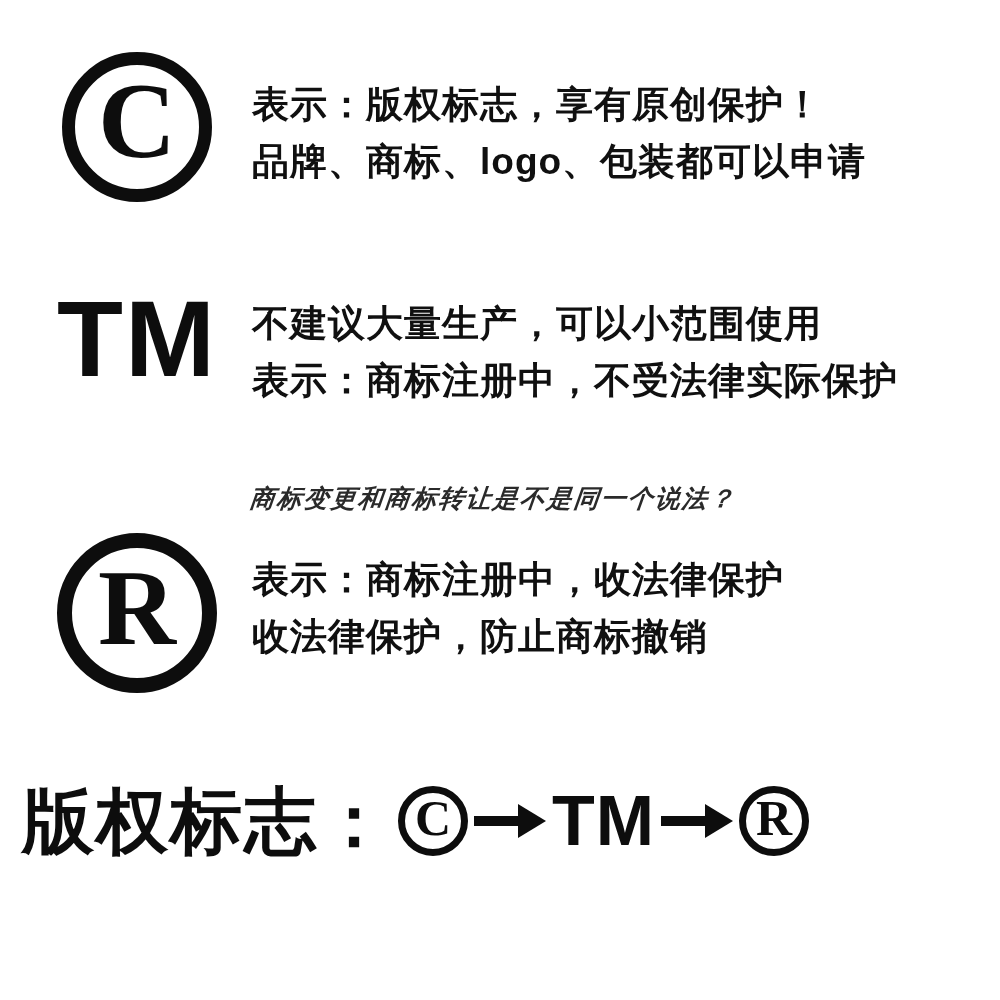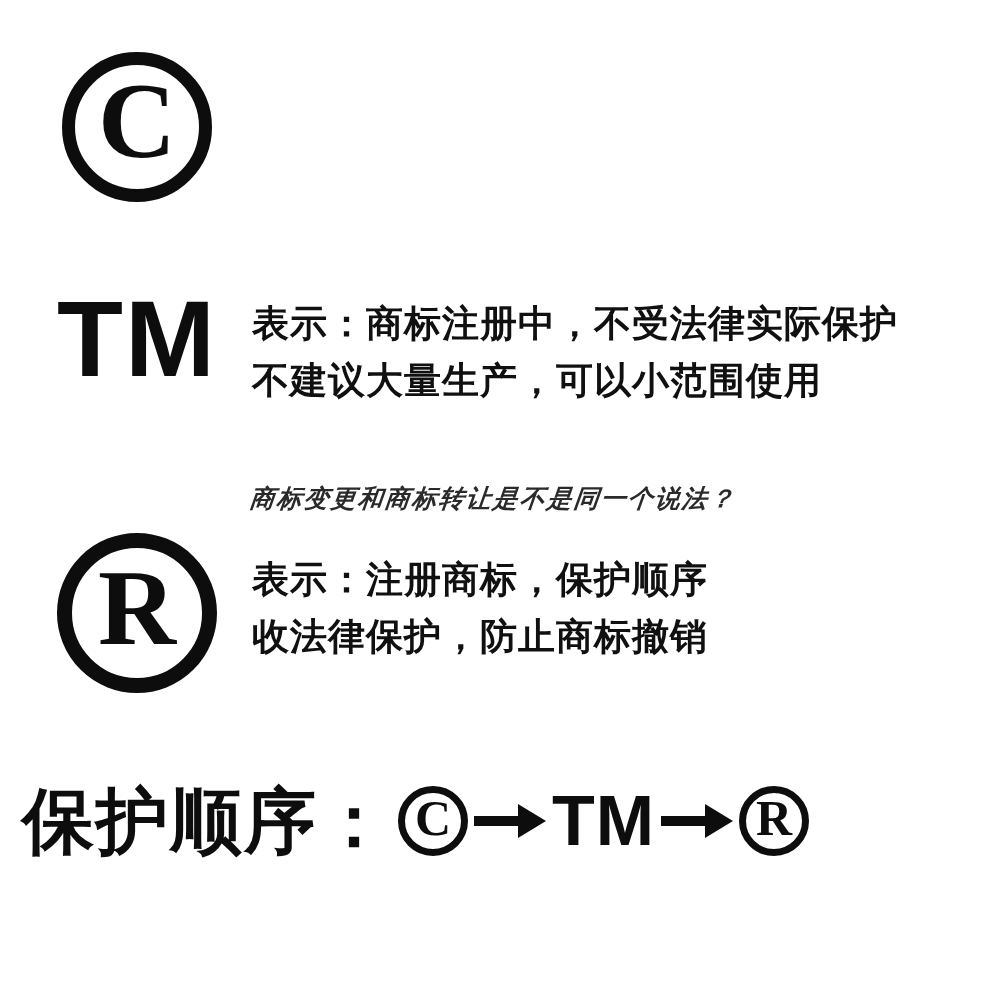--- a/index.html
+++ b/index.html
@@ -166,48 +166,52 @@
 <body>
 
 <div class="sheet">
 
   <div class="row" style="left:22px; top:52px; width:956px; height:200px;">
     <div class="symbol-cell">
       <div class="sym-c">
         <span>C</span>
       </div>
     </div>
+    <div class="text-cell" style="padding-top:24px;">
+      <div class="line">表示：版权标志，享有原创保护！</div>
+      <div class="line">品牌、商标、logo、包装都可以申请</div>
+    </div>
   </div>
 
   <div class="row" style="left:22px; top:285px; width:956px; height:170px;">
     <div class="symbol-cell">
       <div class="sym-tm">TM</div>
     </div>
     <div class="text-cell" style="padding-top:10px;">
+      <div class="line">不建议大量生产，可以小范围使用</div>
       <div class="line">表示：商标注册中，不受法律实际保护</div>
-      <div class="line">不建议大量生产，可以小范围使用</div>
     </div>
   </div>
 
   <div class="note">商标变更和商标转让是不是同一个说法？</div>
 
   <div class="row" style="left:22px; top:533px; width:956px; height:200px;">
     <div class="symbol-cell">
       <div class="sym-r">
         <span>R</span>
       </div>
     </div>
     <div class="text-cell" style="padding-top:18px;">
-      <div class="line">表示：注册商标，保护顺序</div>
+      <div class="line">表示：商标注册中，收法律保护</div>
       <div class="line">收法律保护，防止商标撤销</div>
     </div>
   </div>
 
   <div class="summary">
-    <div class="summary-label">保护顺序：</div>
+    <div class="summary-label">版权标志：</div>
 
     <div class="mini-circle">
       <span>C</span>
     </div>
 
     <div class="arrow">
       <svg width="72" height="34" viewBox="0 0 72 34" aria-hidden="true">
         <rect x="0" y="12" width="52" height="10" fill="#0d0d0d"></rect>
         <polygon points="44,0 72,17 44,34" fill="#0d0d0d"></polygon>
       </svg>

